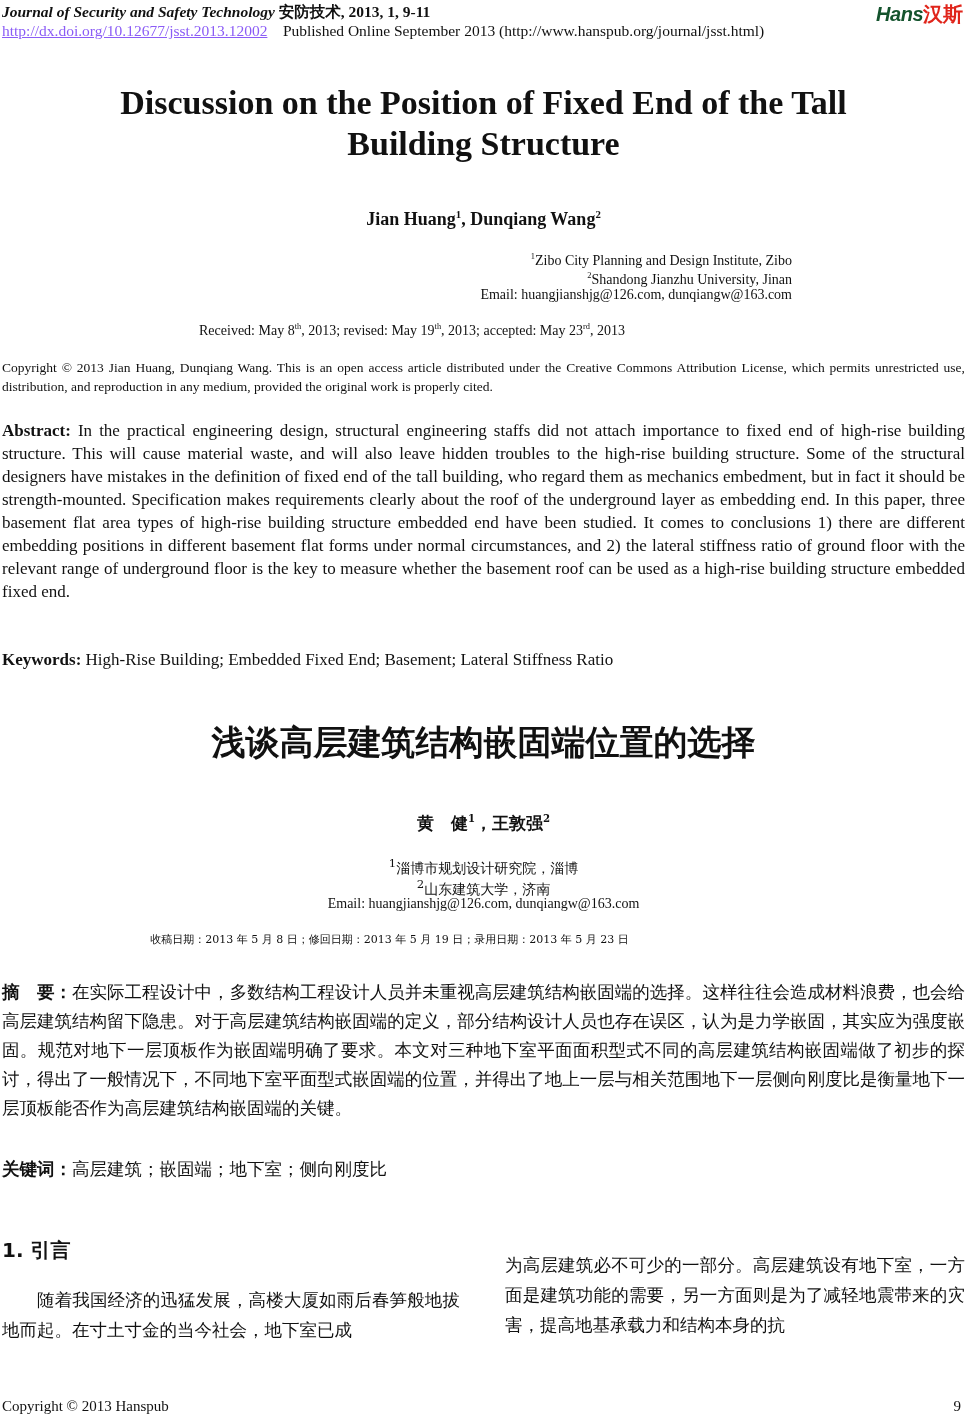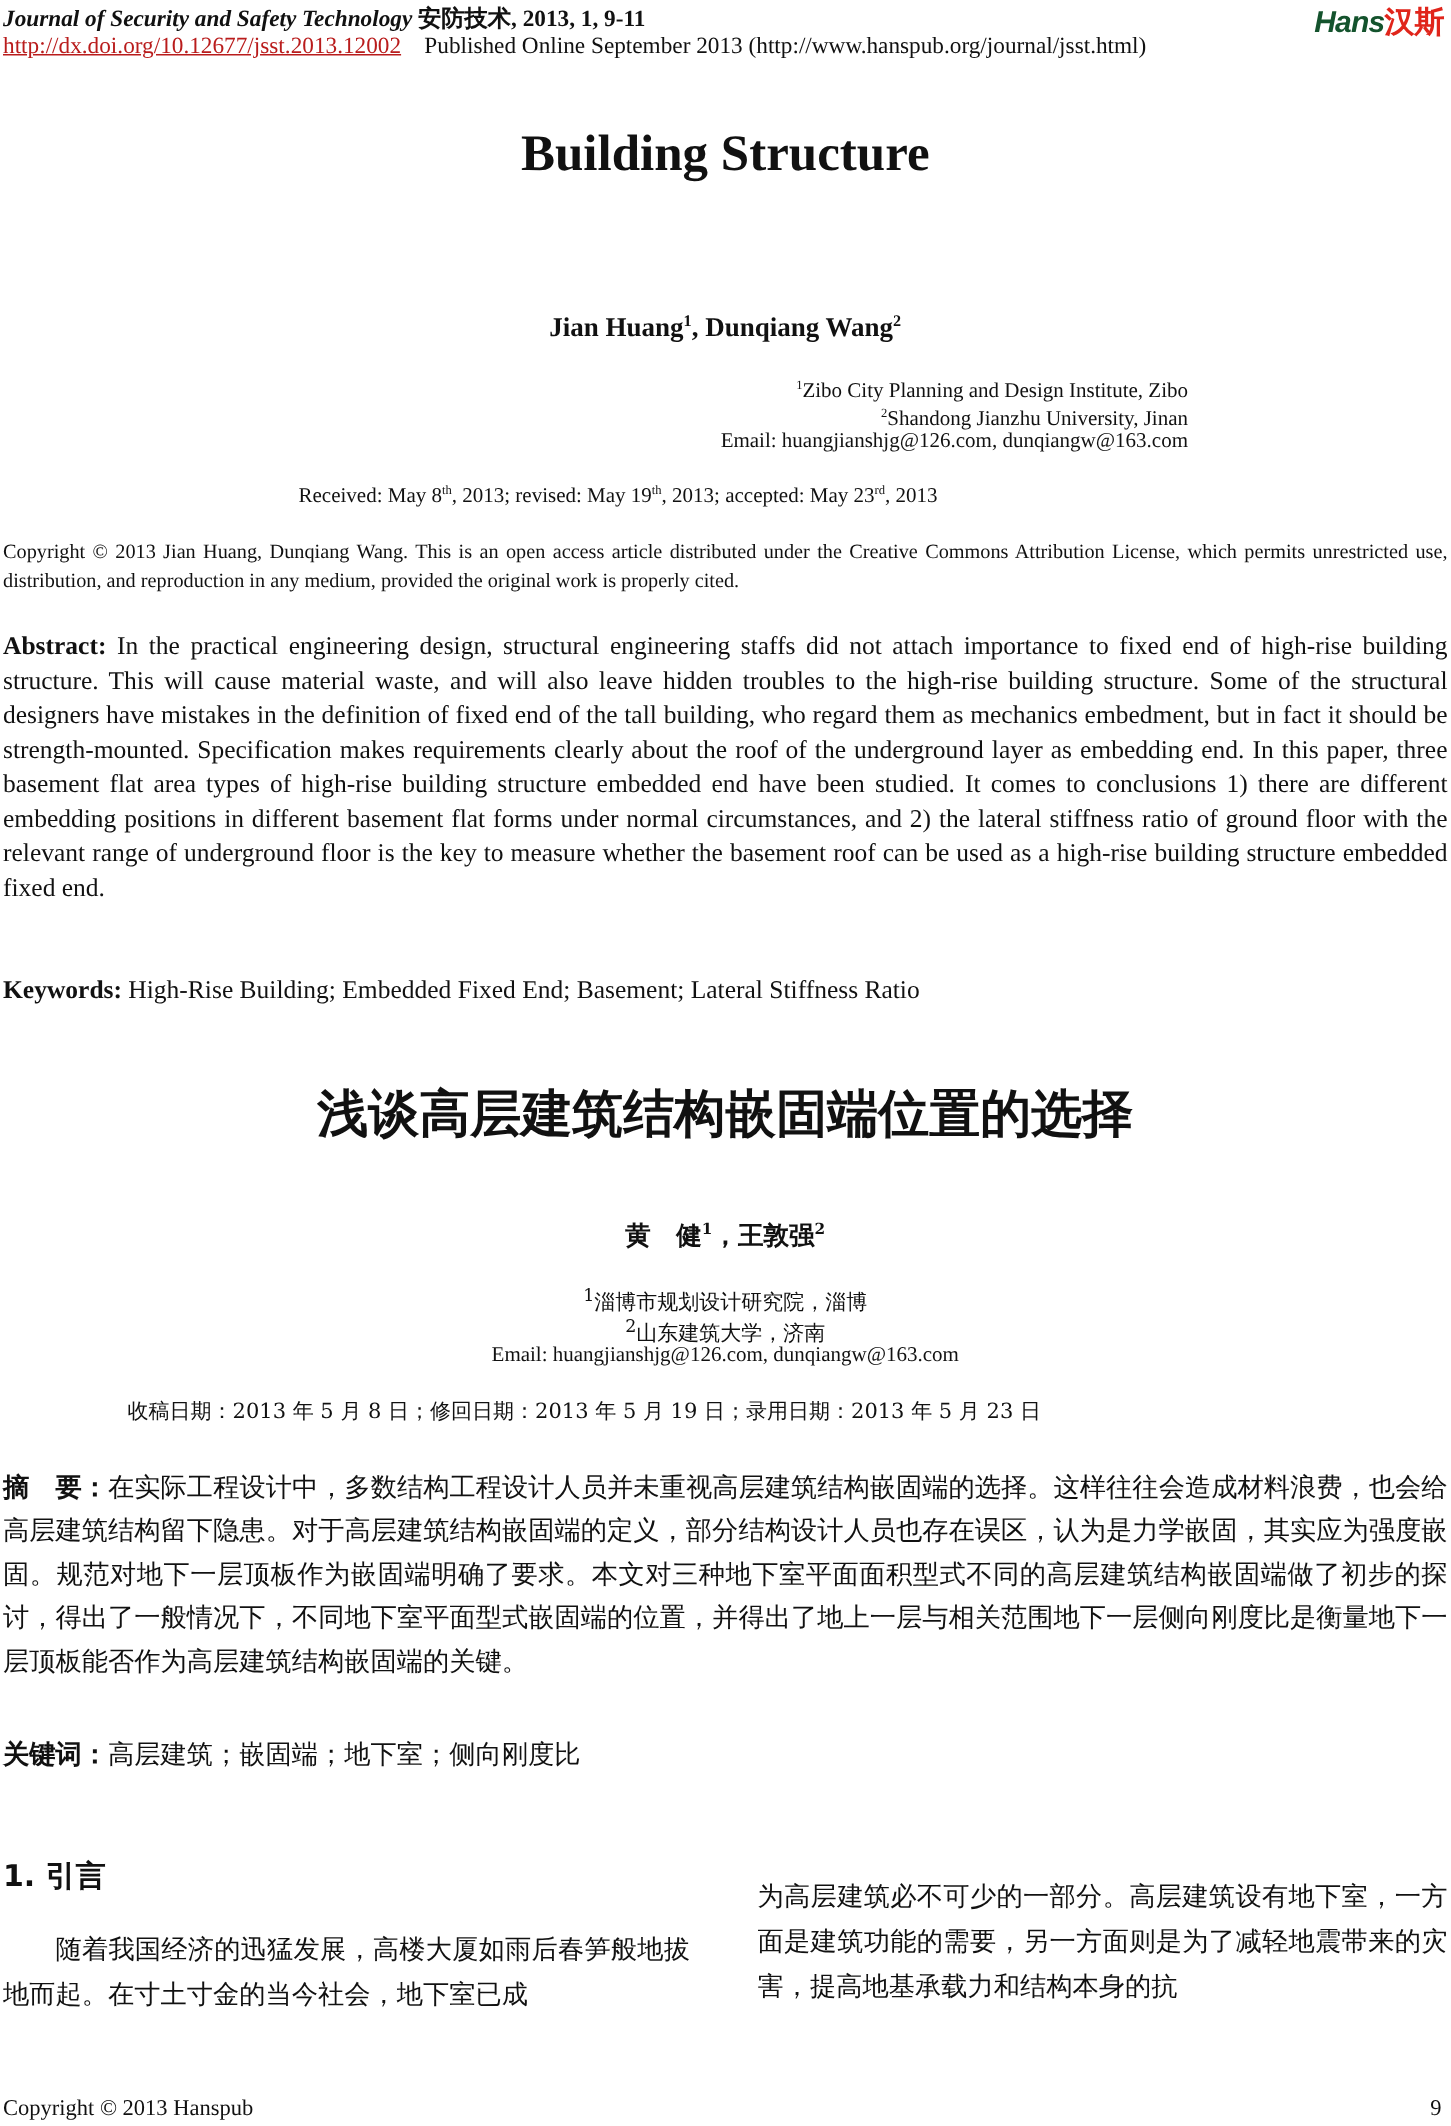--- a/index.html
+++ b/index.html
@@ -4,39 +4,39 @@
 <style>
   html, body { margin: 0; padding: 0; background: #ffffff; }
   body {
     width: 967px; height: 1417px; position: relative; overflow: hidden;
     font-family: "Liberation Serif", "DejaVu Serif", serif; color: #111;
   }
   .abs { position: absolute; }
   .hdr-journal { left: 2px; top: 2px; font-size: 15.5px; font-weight: bold; white-space: nowrap; }
   .hdr-journal .it { font-style: italic; }
   .hdr-doi { left: 2px; top: 22px; font-size: 15.5px; white-space: nowrap; }
-  .hdr-doi a { color: #b91c1c; text-decoration: underline; }
+  .hdr-doi a { color: #8b5cf6; text-decoration: underline; }
   .hdr-logo { right: 4px; top: 1px; font-size: 20px; font-weight: bold; white-space: nowrap; }
   .hdr-logo .hans { color: #14532d; font-family: "Liberation Sans", sans-serif; font-style: italic; letter-spacing: -0.5px; }
   .hdr-logo .cn { color: #e0251b; font-family: "DejaVu Sans", sans-serif; }
 
   .title { left: 0; width: 967px; top: 82px; text-align: center; font-size: 34px; font-weight: bold; line-height: 41px; }
   .authors { left: 0; width: 967px; top: 208px; text-align: center; font-size: 18px; font-weight: bold; }
   .aff { left: 0; width: 792px; text-align: right; font-size: 14px; line-height: 19px; }
   .aff sup, .authors sup, .cn-authors sup, .received sup { font-size: 60%; }
   .received { left: 0; width: 824px; top: 322px; text-align: center; font-size: 14px; }
   .copyright { left: 2px; width: 963px; top: 358px; font-size: 13.5px; line-height: 19px; text-align: justify; }
   .abstract { left: 2px; width: 963px; top: 419px; font-size: 17px; line-height: 23px; text-align: justify; }
   .abstract b, .keywords b { font-weight: bold; }
   .keywords { left: 2px; width: 963px; top: 650px; font-size: 17px; }
 
   .cn-title { left: 0; width: 967px; top: 720px; text-align: center; font-size: 34px; font-weight: bold; font-family: "DejaVu Sans", sans-serif; }
   .cn-authors { left: 0; width: 967px; top: 812px; text-align: center; font-size: 17px; font-weight: bold; font-family: "DejaVu Serif", serif; }
   .cn-aff { left: 0; width: 967px; text-align: center; font-size: 14px; line-height: 20px; font-family: "DejaVu Serif", serif; }
-  .cn-received { left: 0; width: 779px; top: 932px; text-align: center; font-size: 14px; font-family: "DejaVu Serif", serif; }
+  .cn-received { left: 0; width: 779px; top: 932px; text-align: center; font-size: 11px; font-family: "DejaVu Serif", serif; }
   .cn-abstract { left: 2px; width: 963px; top: 978px; font-size: 17.5px; line-height: 29px; text-align: justify; font-family: "DejaVu Serif", serif; }
   .cn-abstract .lbl, .cn-keywords .lbl { font-weight: bold; font-family: "DejaVu Sans", sans-serif; }
   .cn-keywords { left: 2px; width: 963px; top: 1157px; font-size: 17.5px; font-family: "DejaVu Serif", serif; }
 
   .sec-head { left: 2px; top: 1237px; font-size: 20px; font-weight: bold; font-family: "DejaVu Sans", sans-serif; }
   .col-left { left: 2px; width: 458px; top: 1285px; font-size: 17.5px; line-height: 30px; text-align: justify; font-family: "DejaVu Serif", serif; text-indent: 2em; }
   .col-right { left: 505px; width: 460px; top: 1250px; font-size: 17.5px; line-height: 30px; text-align: justify; font-family: "DejaVu Serif", serif; }
 
   .footer-left { left: 2px; top: 1398px; font-size: 15px; }
   .footer-right { right: 6px; top: 1398px; font-size: 15px; }
@@ -50,20 +50,21 @@
 </div>
 <div class="abs hdr-doi">
   <a>http://dx.doi.org/10.12677/jsst.2013.12002</a>&nbsp;&nbsp;&nbsp;
   <span>Published Online September 2013 (http://www.hanspub.org/journal/jsst.html)</span>
 </div>
 <div class="abs hdr-logo">
   <span class="hans">Hans</span><span class="cn">汉斯</span>
 </div>
 
 <div class="abs title">
+  <div>Discussion on the Position of Fixed End of the Tall</div>
   <div>Building Structure</div>
 </div>
 
 <div class="abs authors">
   <span>Jian Huang</span><sup>1</sup>,
   <span>Dunqiang Wang</span><sup>2</sup>
 </div>
 
 <div class="abs aff" style="top:247px;">
   <sup>1</sup><span>Zibo City Planning and Design Institute, Zibo</span>

